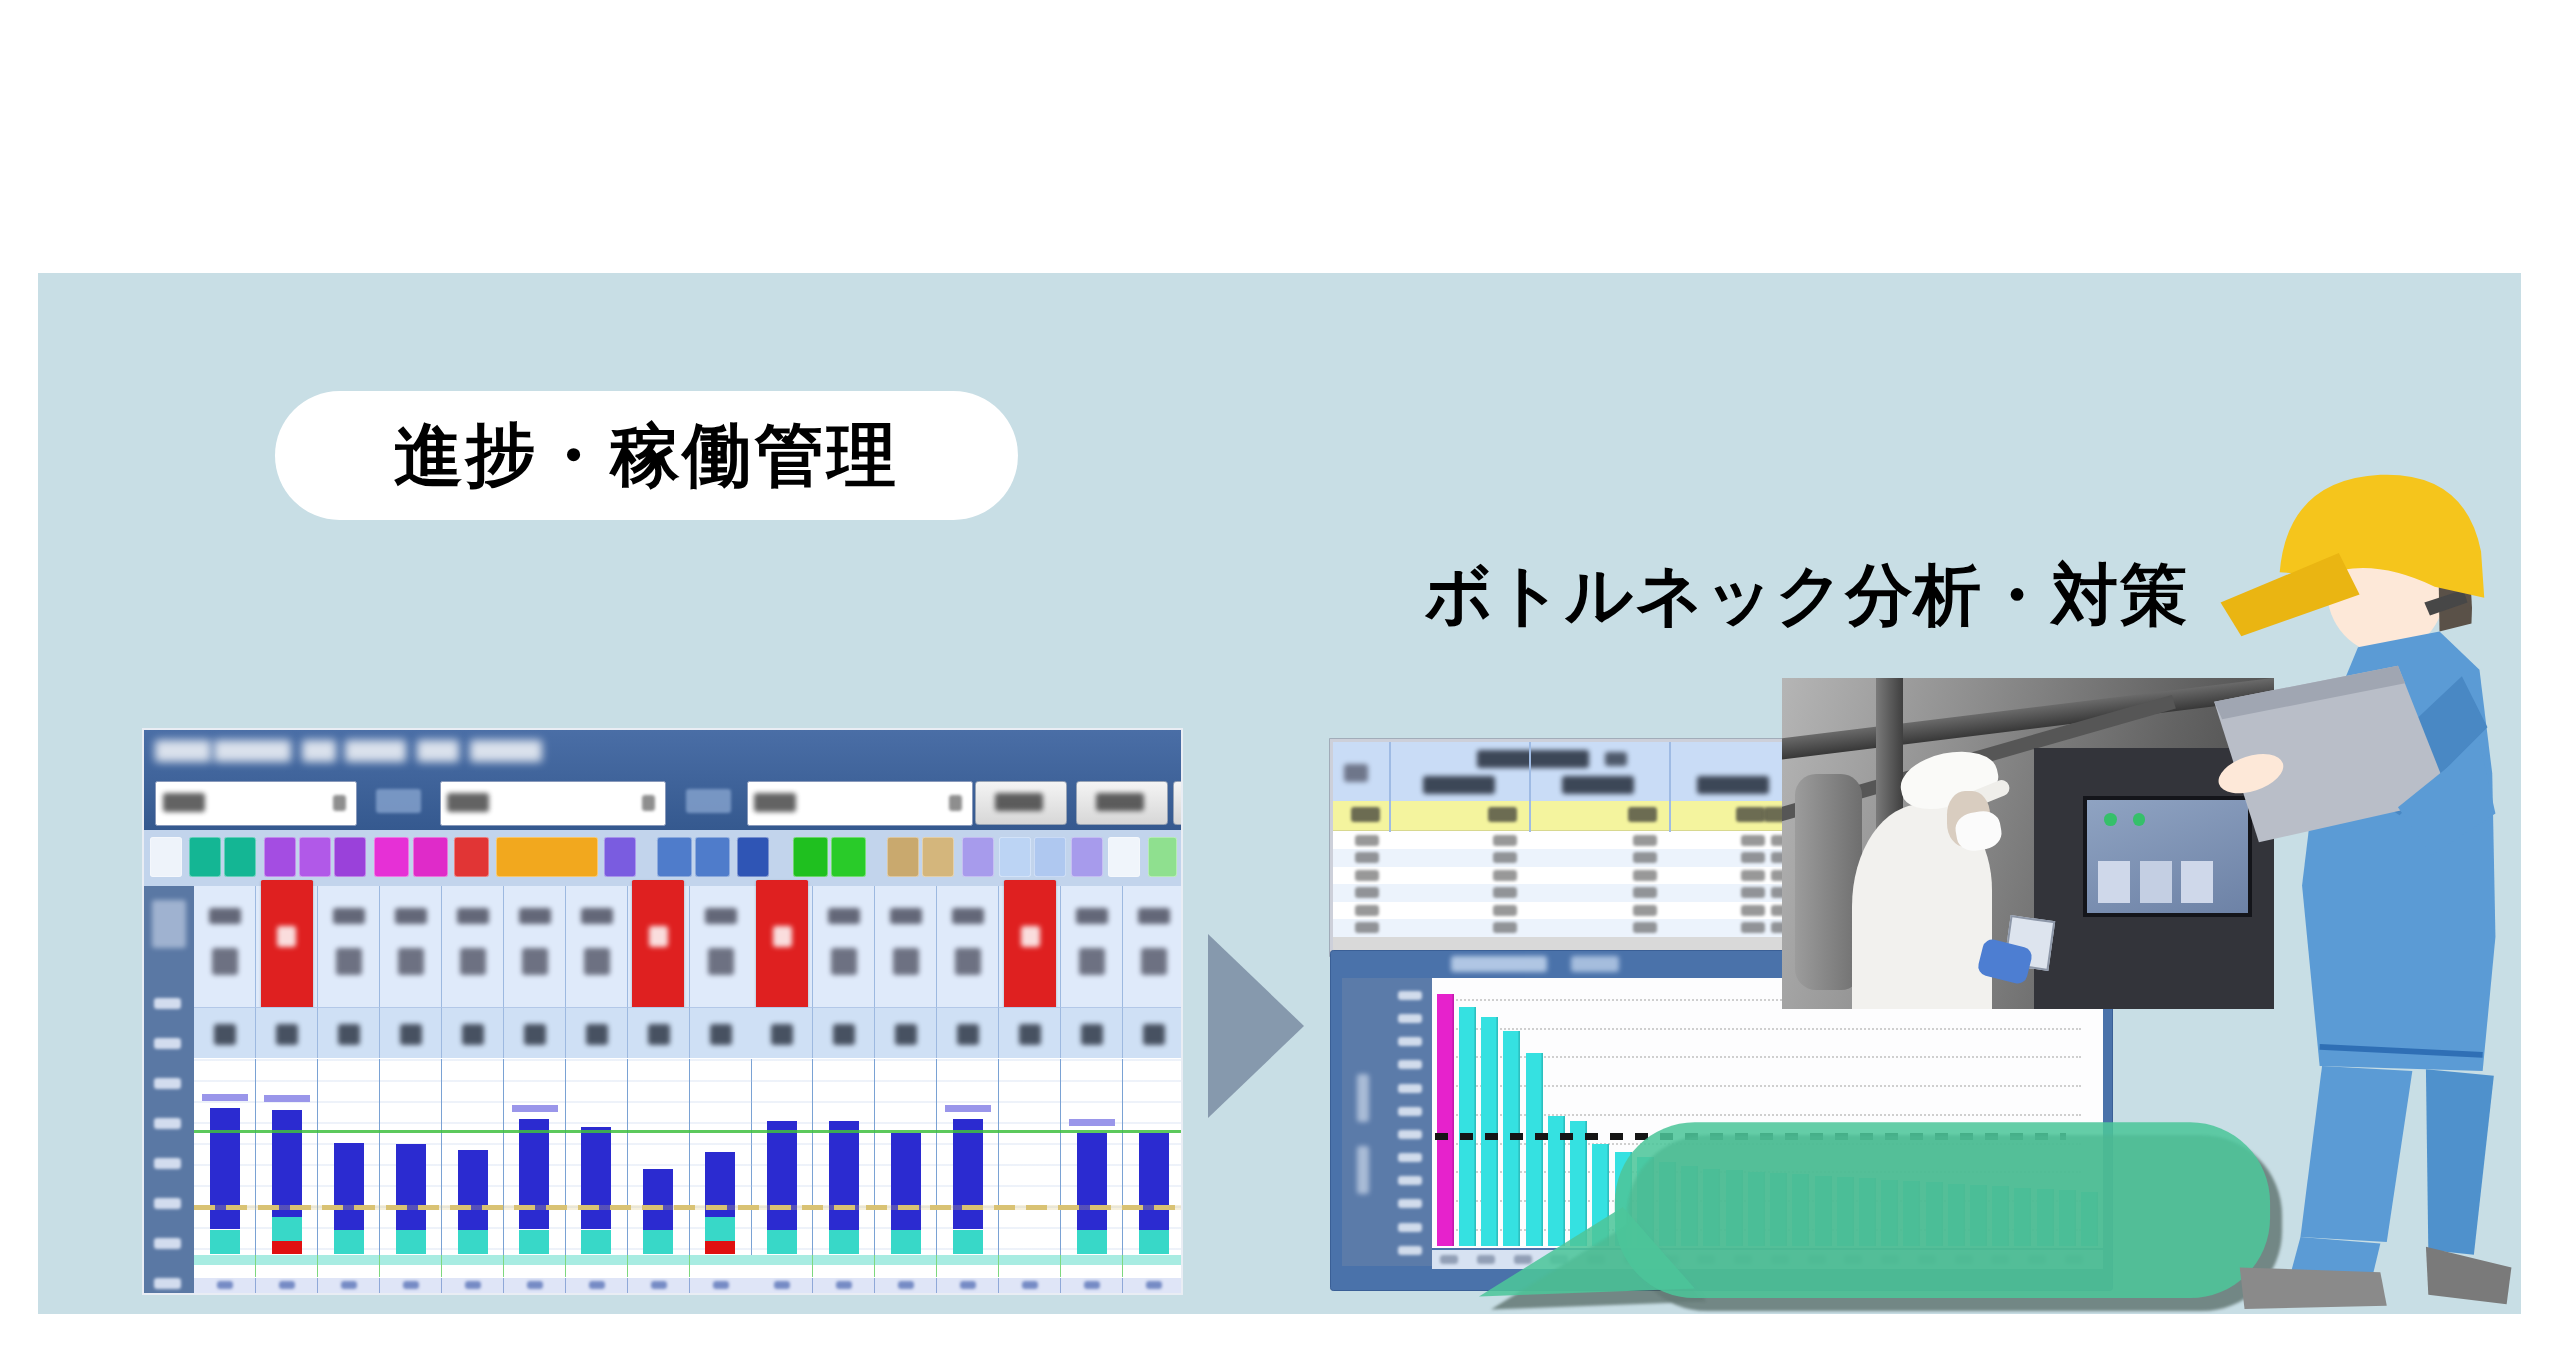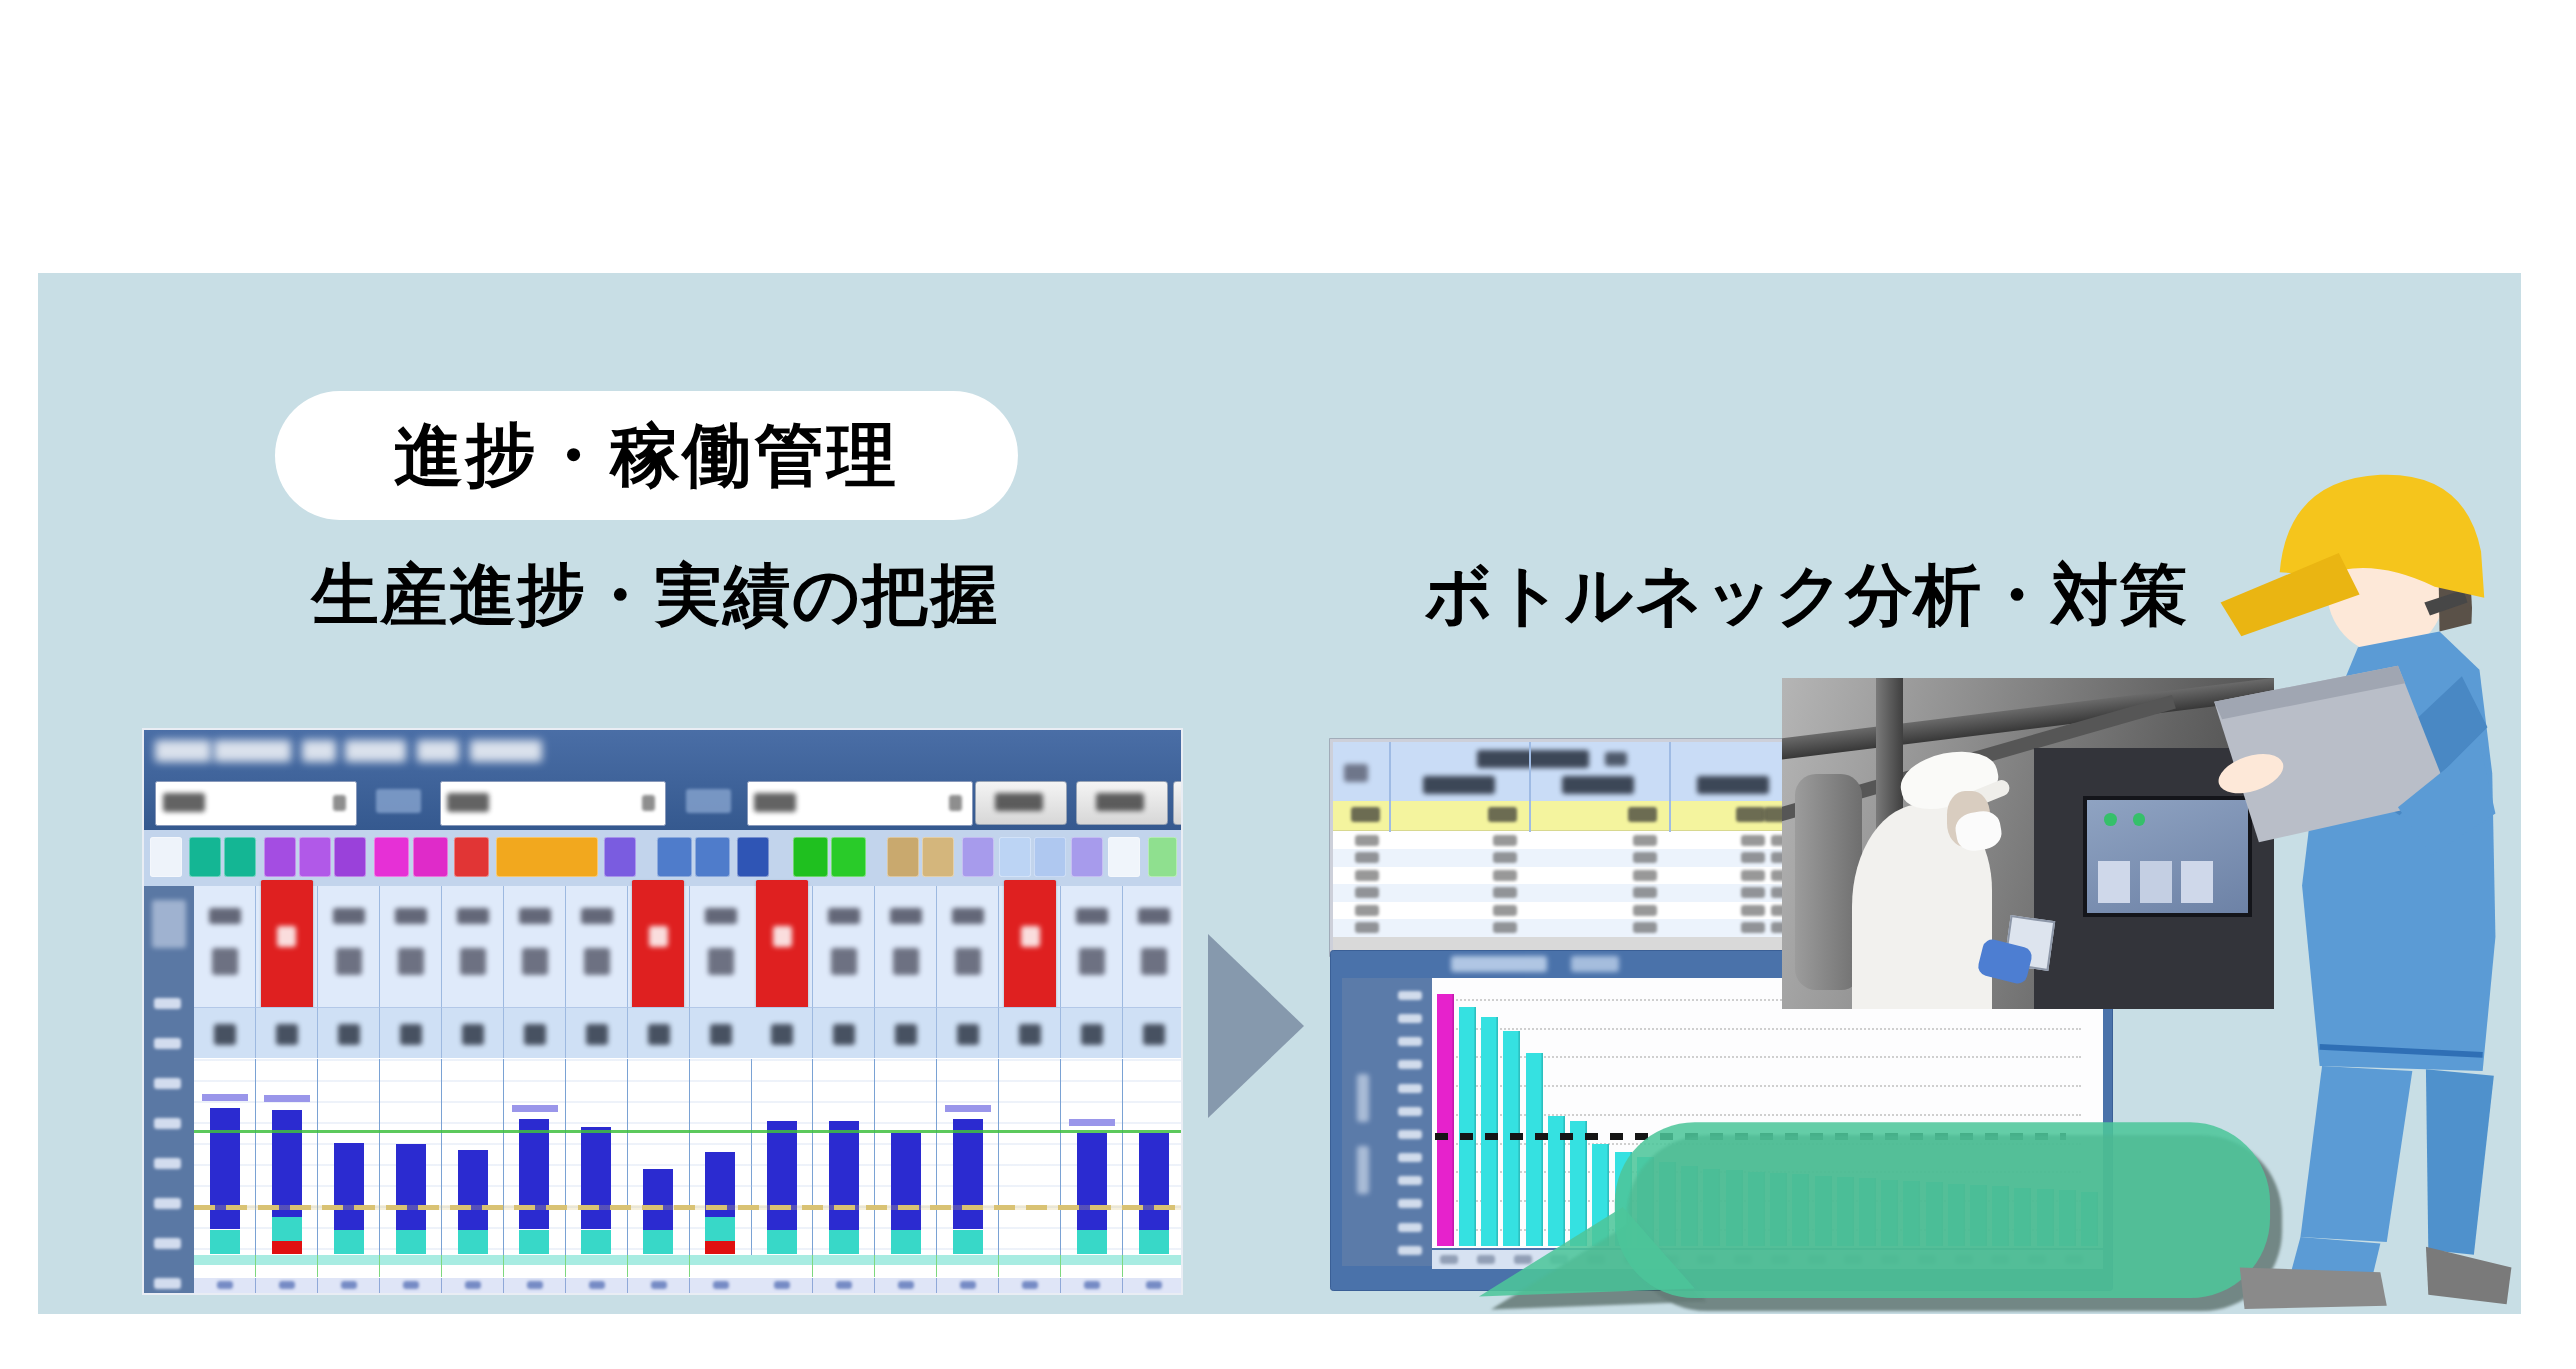--- a/index.html
+++ b/index.html
@@ -63,21 +63,20 @@
 <body>
 
 <div id="stage">
 
   <div id="panel" class="abs" style="background: rgb(200, 222, 229);"></div>
 
 
   <div id="pill-left" class="abs pill">
     <span>進捗・稼働管理</span>
   </div>
-  <div id="subtitle-left" class="abs subtitle">生産進捗・実績の把握</div>
   <div id="subtitle-right" class="abs subtitle">ボトルネック分析・対策</div>
 
   <div id="ls" class="abs">
     <div id="ls-top" class="abs">
         <div style="position: absolute; left: 11.2px; top: 9.6px; width: 56px; height: 22.4px; background: rgb(255, 255, 255); opacity: 0.8; filter: blur(4px); border-radius: 3.2px;"></div>
         <div style="position: absolute; left: 70px; top: 9.6px; width: 77px; height: 22.4px; background: rgb(255, 255, 255); opacity: 0.8; filter: blur(4px); border-radius: 3.2px;"></div>
         <div style="position: absolute; left: 158px; top: 9.6px; width: 34px; height: 22.4px; background: rgb(255, 255, 255); opacity: 0.8; filter: blur(4px); border-radius: 3.2px;"></div>
         <div style="position: absolute; left: 201px; top: 9.6px; width: 61px; height: 22.4px; background: rgb(255, 255, 255); opacity: 0.8; filter: blur(4px); border-radius: 3.2px;"></div>
         <div style="position: absolute; left: 273px; top: 9.6px; width: 42px; height: 22.4px; background: rgb(255, 255, 255); opacity: 0.8; filter: blur(4px); border-radius: 3.2px;"></div>
         <div style="position: absolute; left: 326px; top: 9.6px; width: 72px; height: 22.4px; background: rgb(255, 255, 255); opacity: 0.8; filter: blur(4px); border-radius: 3.2px;"></div>

